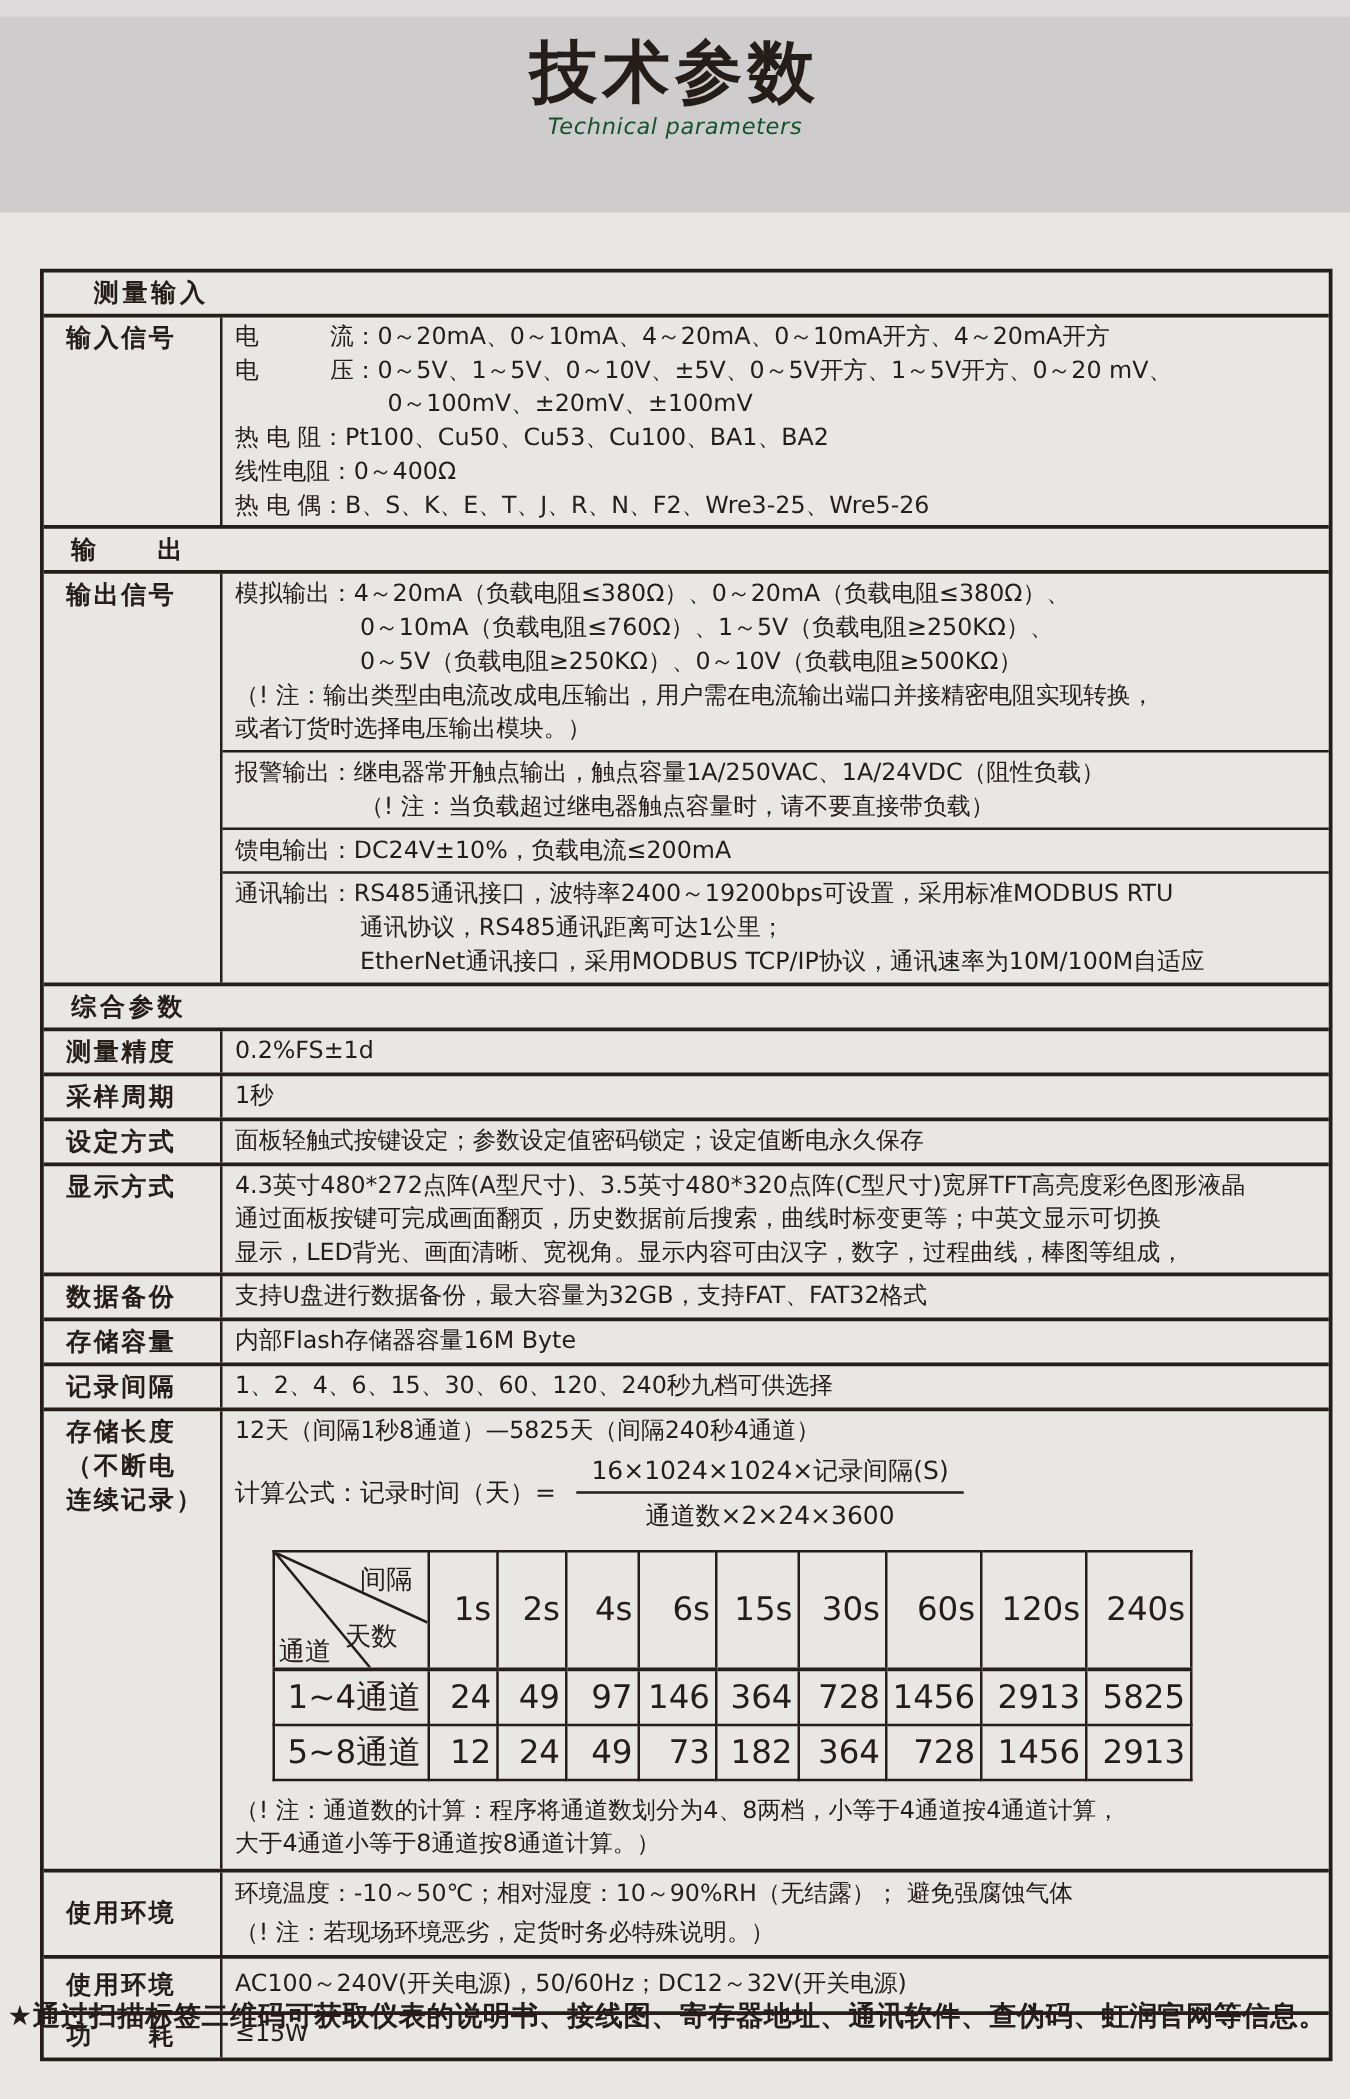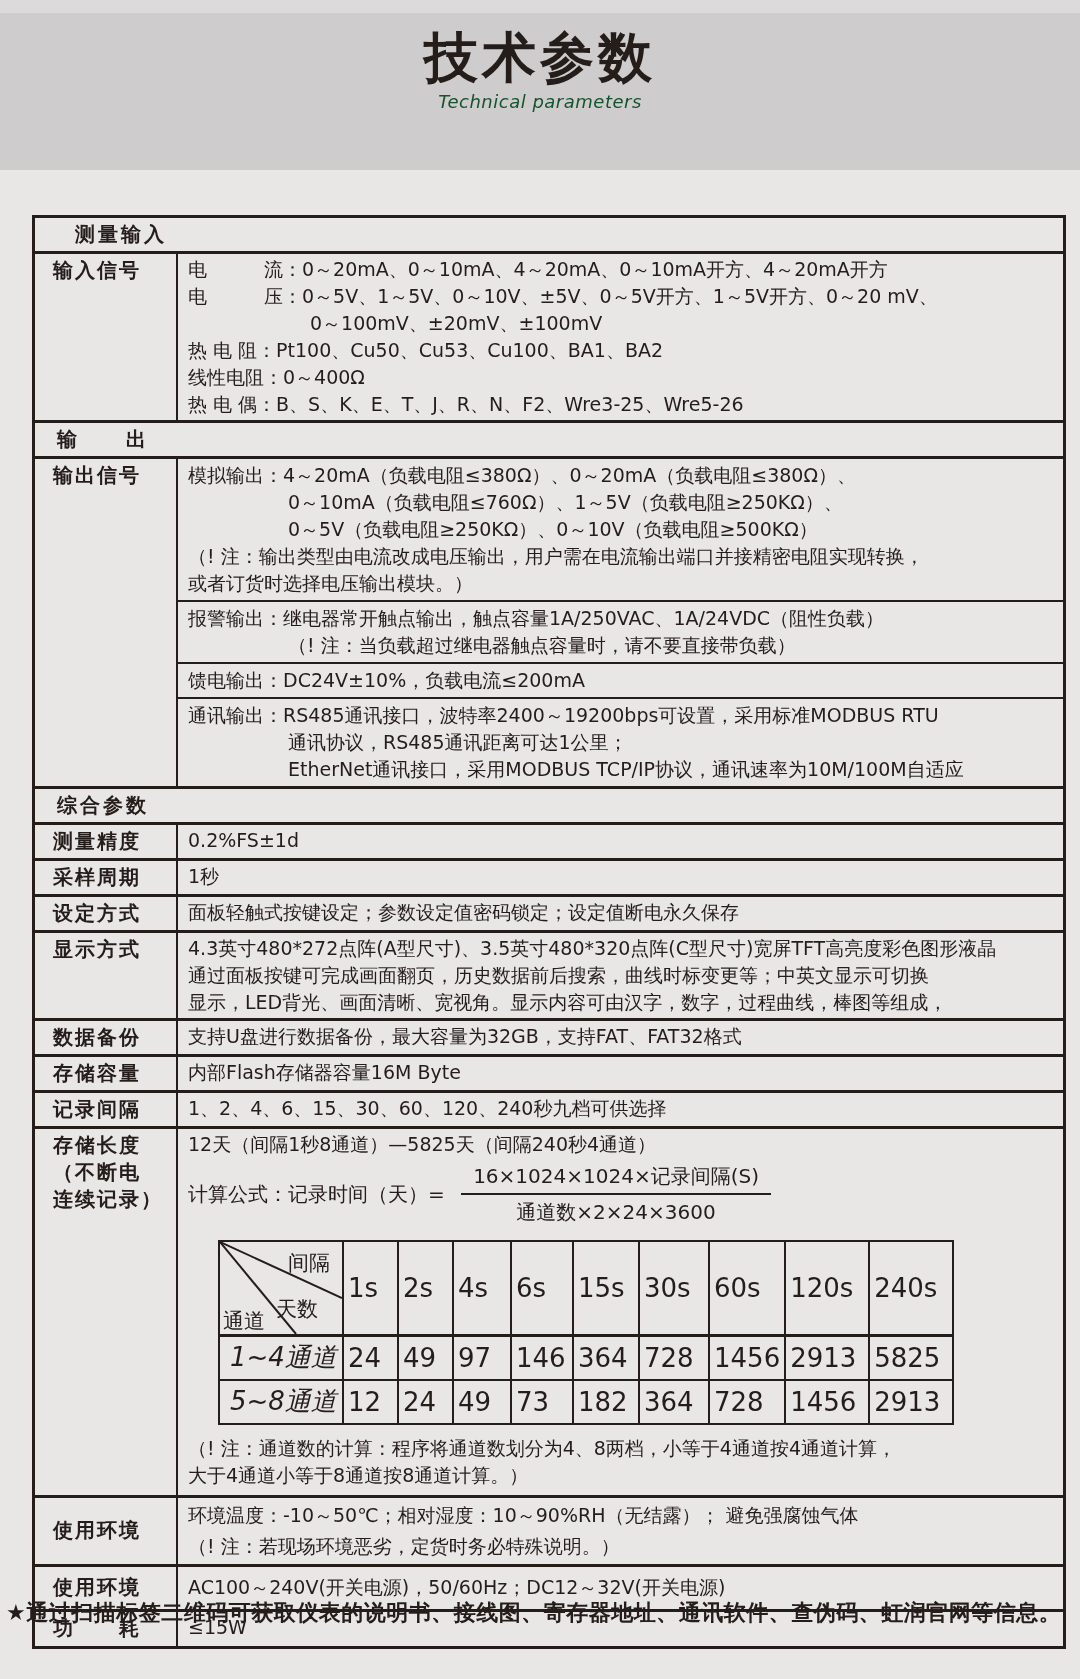--- a/index.html
+++ b/index.html
@@ -61,26 +61,26 @@
   .fraction { display: inline-block; text-align: center; margin-left: 10px; font-size: 20px; }
   .fraction .num { padding: 0 12px 5px 12px; line-height: 24px; }
   .fraction .den { border-top: 2px solid #241d1a; padding: 5px 12px 0 12px; line-height: 24px; }
 
   
   .days-table {
     border-collapse: collapse; margin: 16px 0 10px 30px;
     background: transparent;
   }
   .days-table td {
-    border: 2px solid #241d1a; text-align: left;
+    border: 2px solid #241d1a; text-align: right;
     font-size: 26px; padding: 0 4px;
   }
   .days-table tr.head td { height: 92px; border-bottom: 3px solid #241d1a; }
   .days-table tr.data td { height: 44px; }
-  .days-table td.rowlabel { text-align: left; padding-left: 10px; width: 122px; font-style: italic; }
+  .days-table td.rowlabel { text-align: left; padding-left: 10px; width: 122px; }
   .corner-cell { position: relative; width: 122px; padding: 0 !important; }
   .corner-cell svg { display: block; }
 
   .note-block { margin-top: 10px; margin-bottom: 4px; }
 
   .footer-note {
     position: absolute; left: 6px; top: 1598px; width: 1074px;
     font-size: 22px; font-weight: bold; white-space: nowrap; overflow: hidden;
     letter-spacing: 0.5px;
   }

